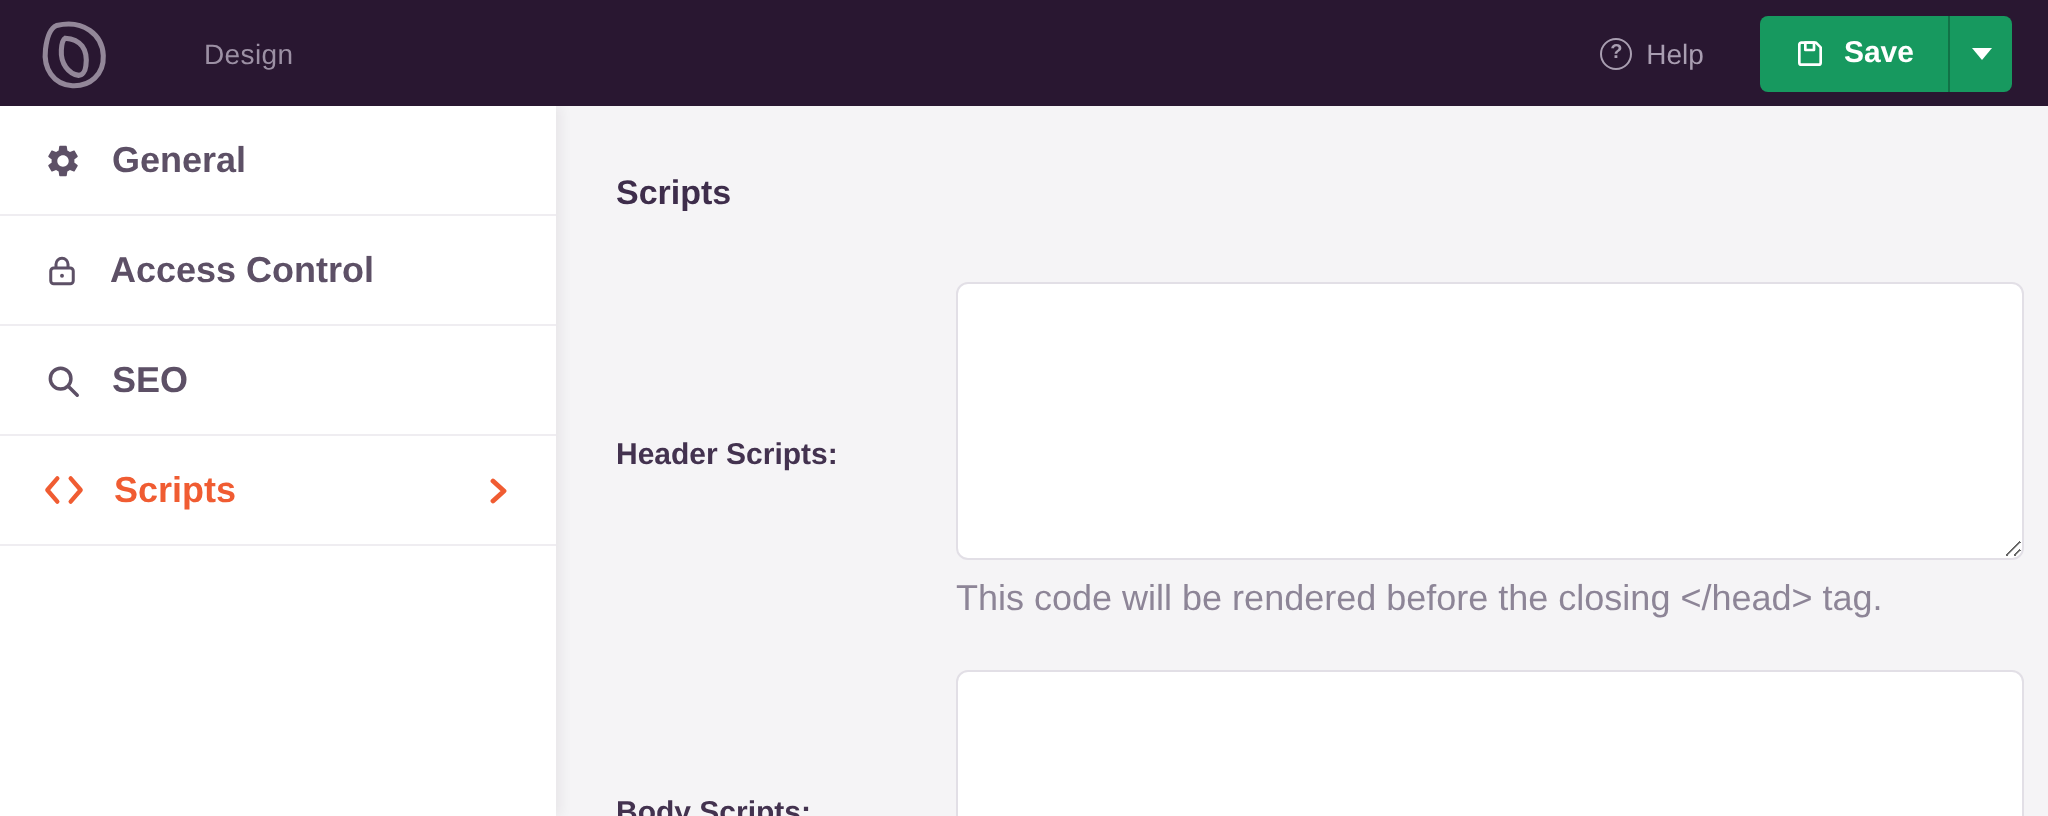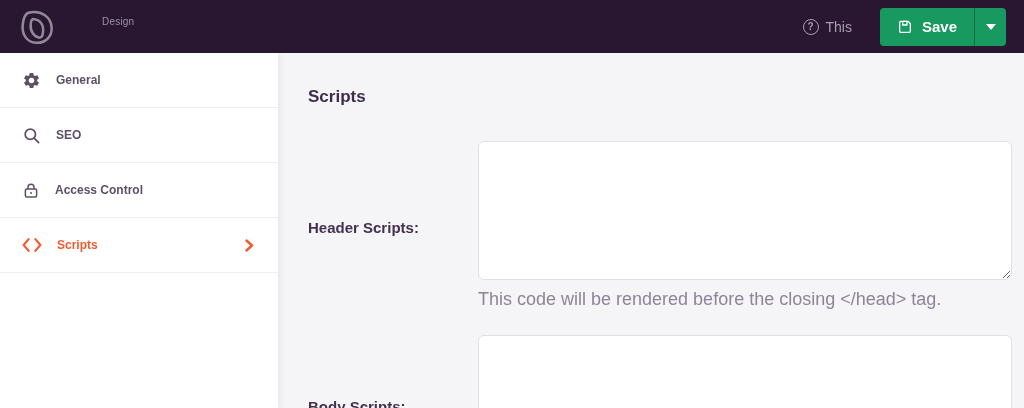--- a/index.html
+++ b/index.html
@@ -14,23 +14,23 @@
   .topbar {
     position: absolute; top: 0; left: 0; right: 0; height: 53px;
     background: #291731;
     display: flex; align-items: center;
     z-index: 10;
   }
   .logo { margin: 0 22px 0 18px; display: flex; align-items: center; cursor: pointer; }
   .topnav { display: flex; height: 100%; }
   .nav-item {
     position: relative;
-    display: flex; align-items: flex-start;
+    display: flex; align-items: center;
     padding: 16px 24px;
-    font-size: 10px; color: #9c90a4; letter-spacing: .2px;
+    font-size: 14px; color: #9c90a4; letter-spacing: .2px;
     cursor: pointer; white-space: nowrap;
   }
   .nav-item.active { color: #ffffff; font-weight: 700; }
   .nav-item.active::after {
     content: ""; position: absolute; left: 8px; right: 8px; bottom: -4px;
     height: 5px; background: #ffffff;
   }
   .topbar-right { margin-left: auto; display: flex; align-items: center; gap: 28px; padding-right: 18px; }
   .help-link { display: flex; align-items: center; gap: 7px; color: #a99eb1; font-size: 14px; cursor: pointer; }
   .help-circle {
@@ -53,21 +53,21 @@
   .sidebar {
     position: absolute; top: 53px; left: 0; bottom: 0; width: 278px;
     background: #ffffff;
     box-shadow: 2px 0 6px rgba(41,23,49,0.07);
     z-index: 2;
   }
   .side-item {
     height: 55px; display: flex; align-items: center;
     padding: 0 24px 0 22px; gap: 15px;
     border-bottom: 1px solid #efedf1;
-    color: #5d5066; font-size: 12px; font-weight: 600;
+    color: #5d5066; font-size: 18px; font-weight: 600;
     cursor: pointer;
   }
   .side-item .icon { display: flex; align-items: center; }
   .side-item .chev { margin-left: auto; display: none; }
   .side-item.active { color: #f05c32; }
   .side-item.active .chev { display: flex; }
 
   
   .main {
     position: absolute; top: 53px; left: 278px; right: 0; bottom: 0;
@@ -107,21 +107,21 @@
 
   <div class="topnav">
     <div class="nav-item">
       <span>Design</span>
     </div>
   </div>
 
   <div class="topbar-right">
     <div class="help-link">
       <span class="help-circle">?</span>
-      <span>This</span>
+      <span>Help</span>
     </div>
     <div class="save-btn">
       <div class="save-main">
         <span>
           <svg width="16" height="16" viewBox="0 0 24 24" fill="none" stroke="#ffffff" stroke-width="2" stroke-linejoin="round">
             <path d="M4 5 a1.5 1.5 0 0 1 1.5 -1.5 H16.5 L20 7 V18.5 A1.5 1.5 0 0 1 18.5 20 H5.5 A1.5 1.5 0 0 1 4 18.5 Z"></path>
             <rect x="8.5" y="3.5" width="6.5" height="5.5"></rect>
           </svg>
         </span>
         <span>Save</span>
@@ -143,37 +143,37 @@
     <span class="icon">
       <svg width="19" height="19" viewBox="0 0 24 24" fill="#5d5066">
         <path d="M19.14 12.94c.04-.3.06-.61.06-.94 0-.32-.02-.64-.07-.94l2.03-1.58c.18-.14.23-.41.12-.61l-1.92-3.32c-.12-.22-.37-.29-.59-.22l-2.39.96c-.5-.38-1.03-.7-1.62-.94l-.36-2.54c-.04-.24-.24-.41-.48-.41h-3.84c-.24 0-.43.17-.47.41l-.36 2.54c-.59.24-1.13.57-1.62.94l-2.39-.96c-.22-.08-.47 0-.59.22L2.74 8.87c-.12.21-.08.47.12.61l2.03 1.58c-.05.3-.09.63-.09.94s.02.64.07.94l-2.03 1.58c-.18.14-.23.41-.12.61l1.92 3.32c.12.22.37.29.59.22l2.39-.96c.5.38 1.03.7 1.62.94l.36 2.54c.05.24.24.41.48.41h3.84c.24 0 .44-.17.47-.41l.36-2.54c.59-.24 1.13-.56 1.62-.94l2.39.96c.22.08.47 0 .59-.22l1.92-3.32c.12-.22.07-.47-.12-.61l-2.01-1.58zM12 15.6c-1.98 0-3.6-1.62-3.6-3.6s1.62-3.6 3.6-3.6 3.6 1.62 3.6 3.6-1.62 3.6-3.6 3.6z"></path>
       </svg>
     </span>
     <span>General</span>
   </div>
 
   <div class="side-item">
     <span class="icon">
-      <svg width="19" height="19" viewBox="0 0 24 24" fill="none" stroke="#5d5066" stroke-width="2.2" stroke-linecap="round">
-        <circle cx="10.5" cy="10.5" r="6.5"></circle>
-        <line x1="15.6" y1="15.6" x2="21" y2="21"></line>
-      </svg>
-    </span>
-    <span>SEO</span>
-  </div>
-
-  <div class="side-item">
-    <span class="icon">
       <svg width="18" height="19" viewBox="0 0 24 24" fill="none" stroke="#5d5066" stroke-width="2">
         <rect x="4.5" y="10" width="15" height="10.5" rx="2"></rect>
         <path d="M8 10 V7.5 a4 4 0 0 1 8 0 V10"></path>
         <circle cx="12" cy="15.2" r="1.3" fill="#5d5066" stroke="none"></circle>
       </svg>
     </span>
     <span>Access Control</span>
+  </div>
+
+  <div class="side-item">
+    <span class="icon">
+      <svg width="19" height="19" viewBox="0 0 24 24" fill="none" stroke="#5d5066" stroke-width="2.2" stroke-linecap="round">
+        <circle cx="10.5" cy="10.5" r="6.5"></circle>
+        <line x1="15.6" y1="15.6" x2="21" y2="21"></line>
+      </svg>
+    </span>
+    <span>SEO</span>
   </div>
 
   <div class="side-item active">
     <span class="icon">
       <svg width="20" height="16" viewBox="0 0 24 18" fill="none" stroke="#f05c32" stroke-width="2.6" stroke-linecap="round" stroke-linejoin="round">
         <polyline points="8,2 2,9 8,16"></polyline>
         <polyline points="16,2 22,9 16,16"></polyline>
       </svg>
     </span>
     <span>Scripts</span>

